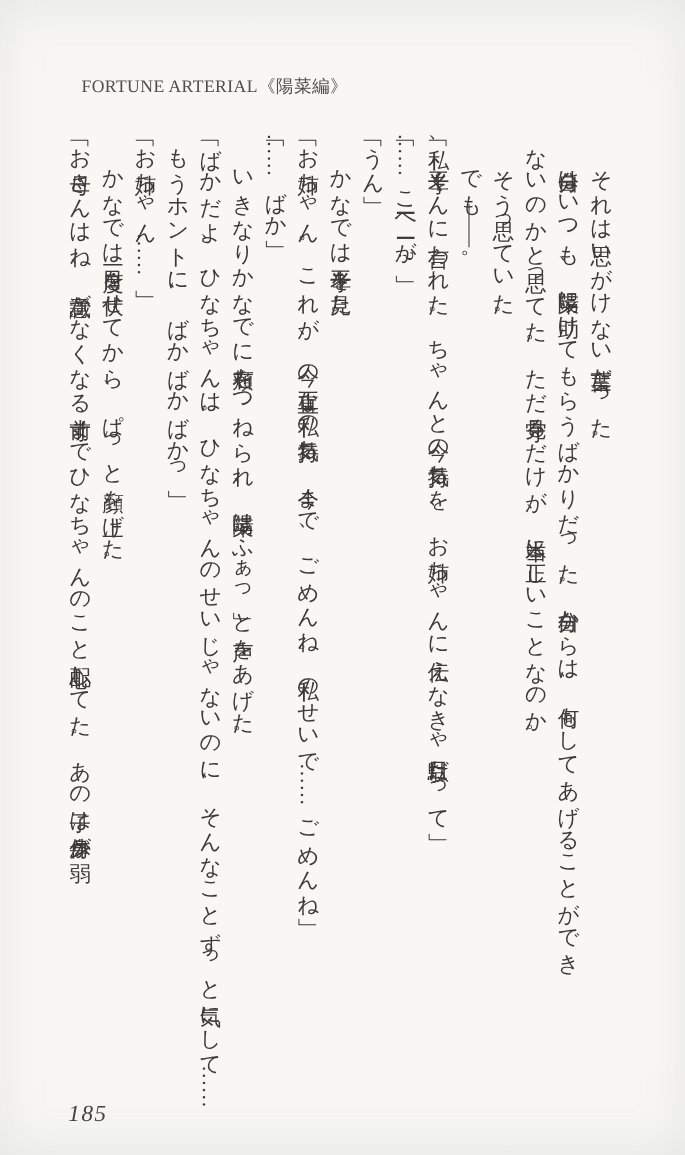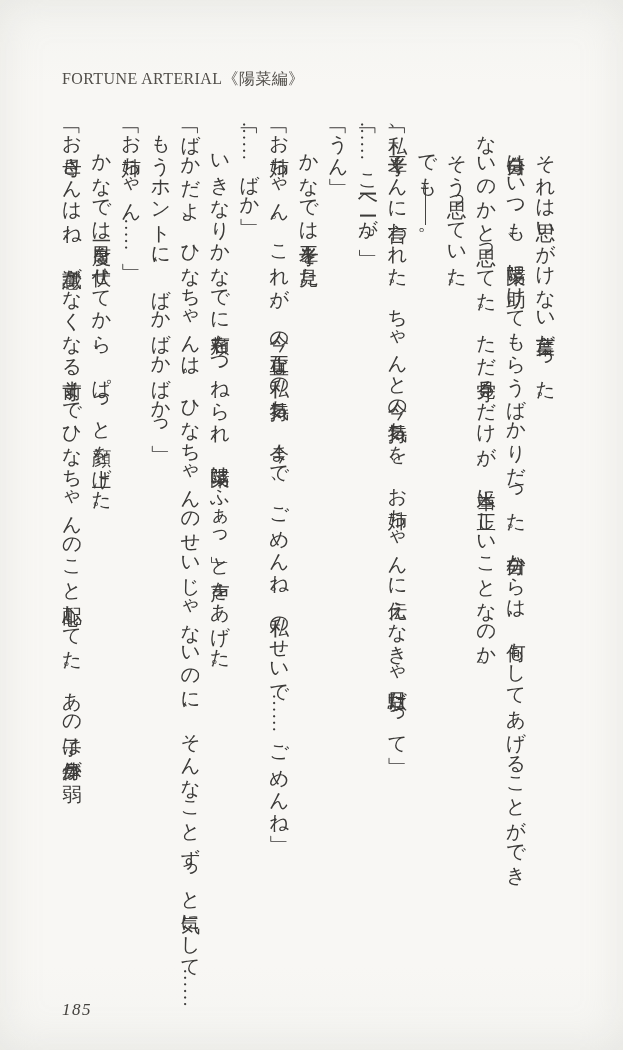--- a/index.html
+++ b/index.html
@@ -15,21 +15,21 @@
   }
   .page {
     position: relative;
     width: 623px;
     height: 1050px;
     background: linear-gradient(180deg, #f4f4f1 0%, #f8f7f4 8%, #f8f7f4 92%, #f4f4f1 100%);
     box-shadow: inset 0 0 40px rgba(190,190,185,0.25);
   }
   .running-header {
     position: absolute;
-    left: 62px;
+    left: 74px;
     top: 69px;
     font-size: 16px;
     letter-spacing: 0.4px;
     color: #514e49;
     white-space: nowrap;
   }
   .text-block {
     position: absolute;
     top: 121px;
     left: 56px;
@@ -45,21 +45,21 @@
     margin: 0;
     padding: 0;
     line-height: 29.6px;
     white-space: nowrap;
     letter-spacing: 0.2px;
   }
   .page-number {
     position: absolute;
     left: 62px;
     top: 1000px;
-    font-size: 17px;
+    font-size: 21px;
     font-style: italic;
     letter-spacing: 1.5px;
     color: #43413d;
   }
 </style>
 </head>
 <body>
 
 <div class="page">
 

